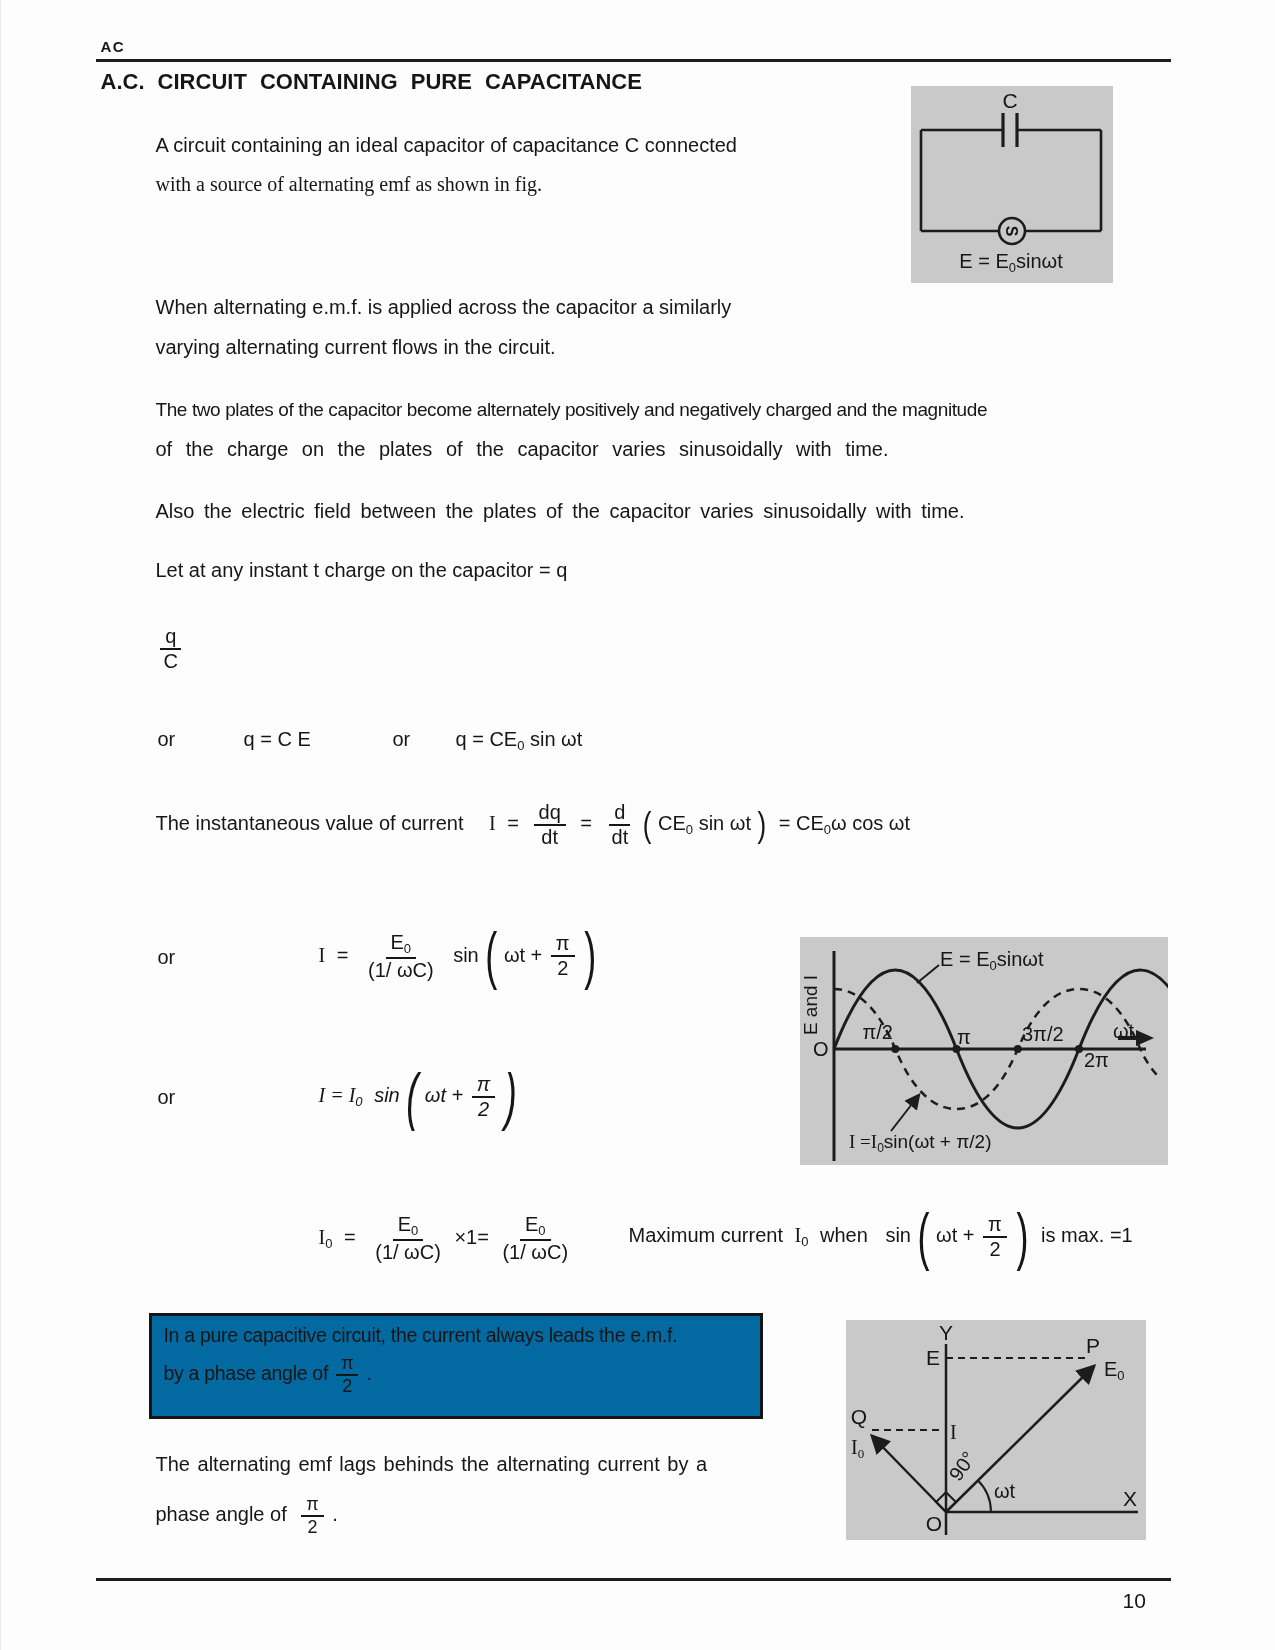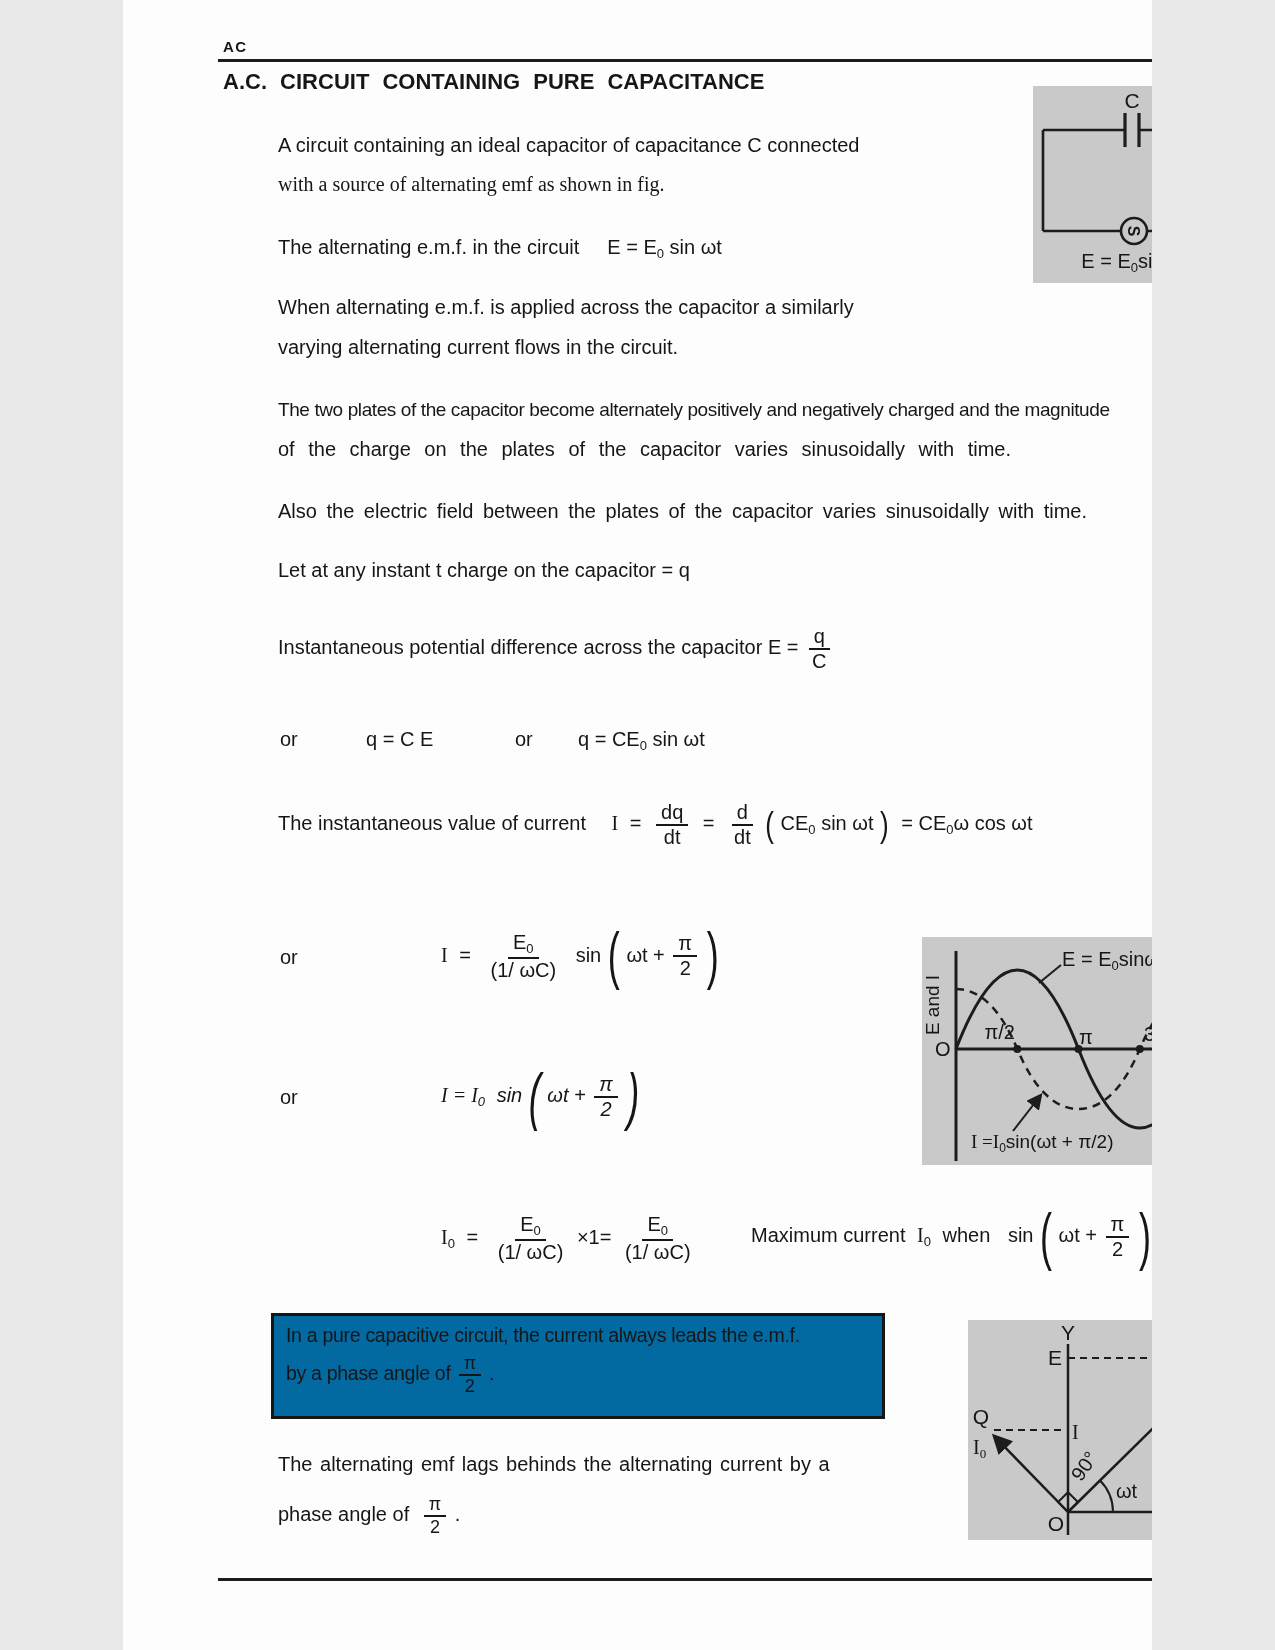--- a/index.html
+++ b/index.html
@@ -1,16 +1,16 @@
 <!DOCTYPE html>
 <html><head>
 <meta charset="utf-8">
 <style>
   html,body{margin:0;padding:0;background:#e8e8e8;}
-  .page{position:relative;width:1029px;height:1650px;background:#fdfdfd;
+  .page{position:relative;width:1274px;height:1650px;background:#fdfdfd;
         font-family:"Liberation Sans",sans-serif;color:#161616;overflow:hidden;margin:0 auto;}
   .abs{position:absolute;white-space:nowrap;}
   .t{font-size:20px;}
   .rule{position:absolute;background:#1c1c1c;height:3px;}
   .hdr{font-size:15px;font-weight:bold;letter-spacing:1.5px;}
   .title{font-size:22px;font-weight:bold;word-spacing:7px;text-align:right;}
   .eqrow{position:absolute;font-size:20px;white-space:nowrap;}
   .sub{font-size:13px;vertical-align:-4px;}
   .mi{font-family:"Liberation Serif","DejaVu Serif",serif;}
   .frac{display:inline-flex;flex-direction:column;align-items:center;vertical-align:middle;
@@ -44,36 +44,32 @@
     </defs>
   </svg>
 
   <div class="abs hdr" style="left:100px;top:38px;">AC</div>
   <div class="rule" style="left:95px;top:59px;width:1075px;"></div>
   <div class="abs title" style="left:100px;top:69px;">A.C. CIRCUIT CONTAINING PURE CAPACITANCE</div>
 
   <div class="abs t" style="left:155px;top:134px;">A circuit containing an ideal capacitor of capacitance C connected</div>
   <div class="abs t" style="left:155px;top:173px;font-family:Liberation Serif, serif;">with a source of alternating emf as shown in fig.</div>
 
-  <div class="abs t" style="left:155px;top:236px;">
-    <span>The alternating e.m.f. in the circuit</span><span class="sp-l" style="margin-left:28px;">E = E</span><span class="sub">0</span><span> sin ωt</span>
-  </div>
 
   <div class="abs t" style="left:155px;top:296px;">When alternating e.m.f. is applied across the capacitor a similarly</div>
   <div class="abs t" style="left:155px;top:336px;">varying alternating current flows in the circuit.</div>
 
   <div class="abs cond" style="left:155px;top:399px;">The two plates of the capacitor become alternately positively and negatively charged and the magnitude</div>
   <div class="abs t wsp" style="left:155px;top:438px;">of the charge on the plates of the capacitor varies sinusoidally with time.</div>
 
   <div class="abs t" style="left:155px;top:500px;word-spacing:4px;">Also the electric field between the plates of the capacitor varies sinusoidally with time.</div>
 
   <div class="abs t" style="left:155px;top:559px;">Let at any instant t charge on the capacitor = q</div>
 
   <div class="eqrow" style="left:155px;top:625px;">
-    <span>Instantaneous potential difference across the capacitor E =</span>
     <span class="frac">
       <span>q</span>
       <span>C</span>
     </span>
   </div>
 
   <div class="abs t" style="left:157px;top:728px;">or</div>
   <div class="abs t" style="left:243px;top:728px;">q = C E</div>
   <div class="abs t" style="left:392px;top:728px;">or</div>
   <div class="abs t" style="left:455px;top:728px;">

